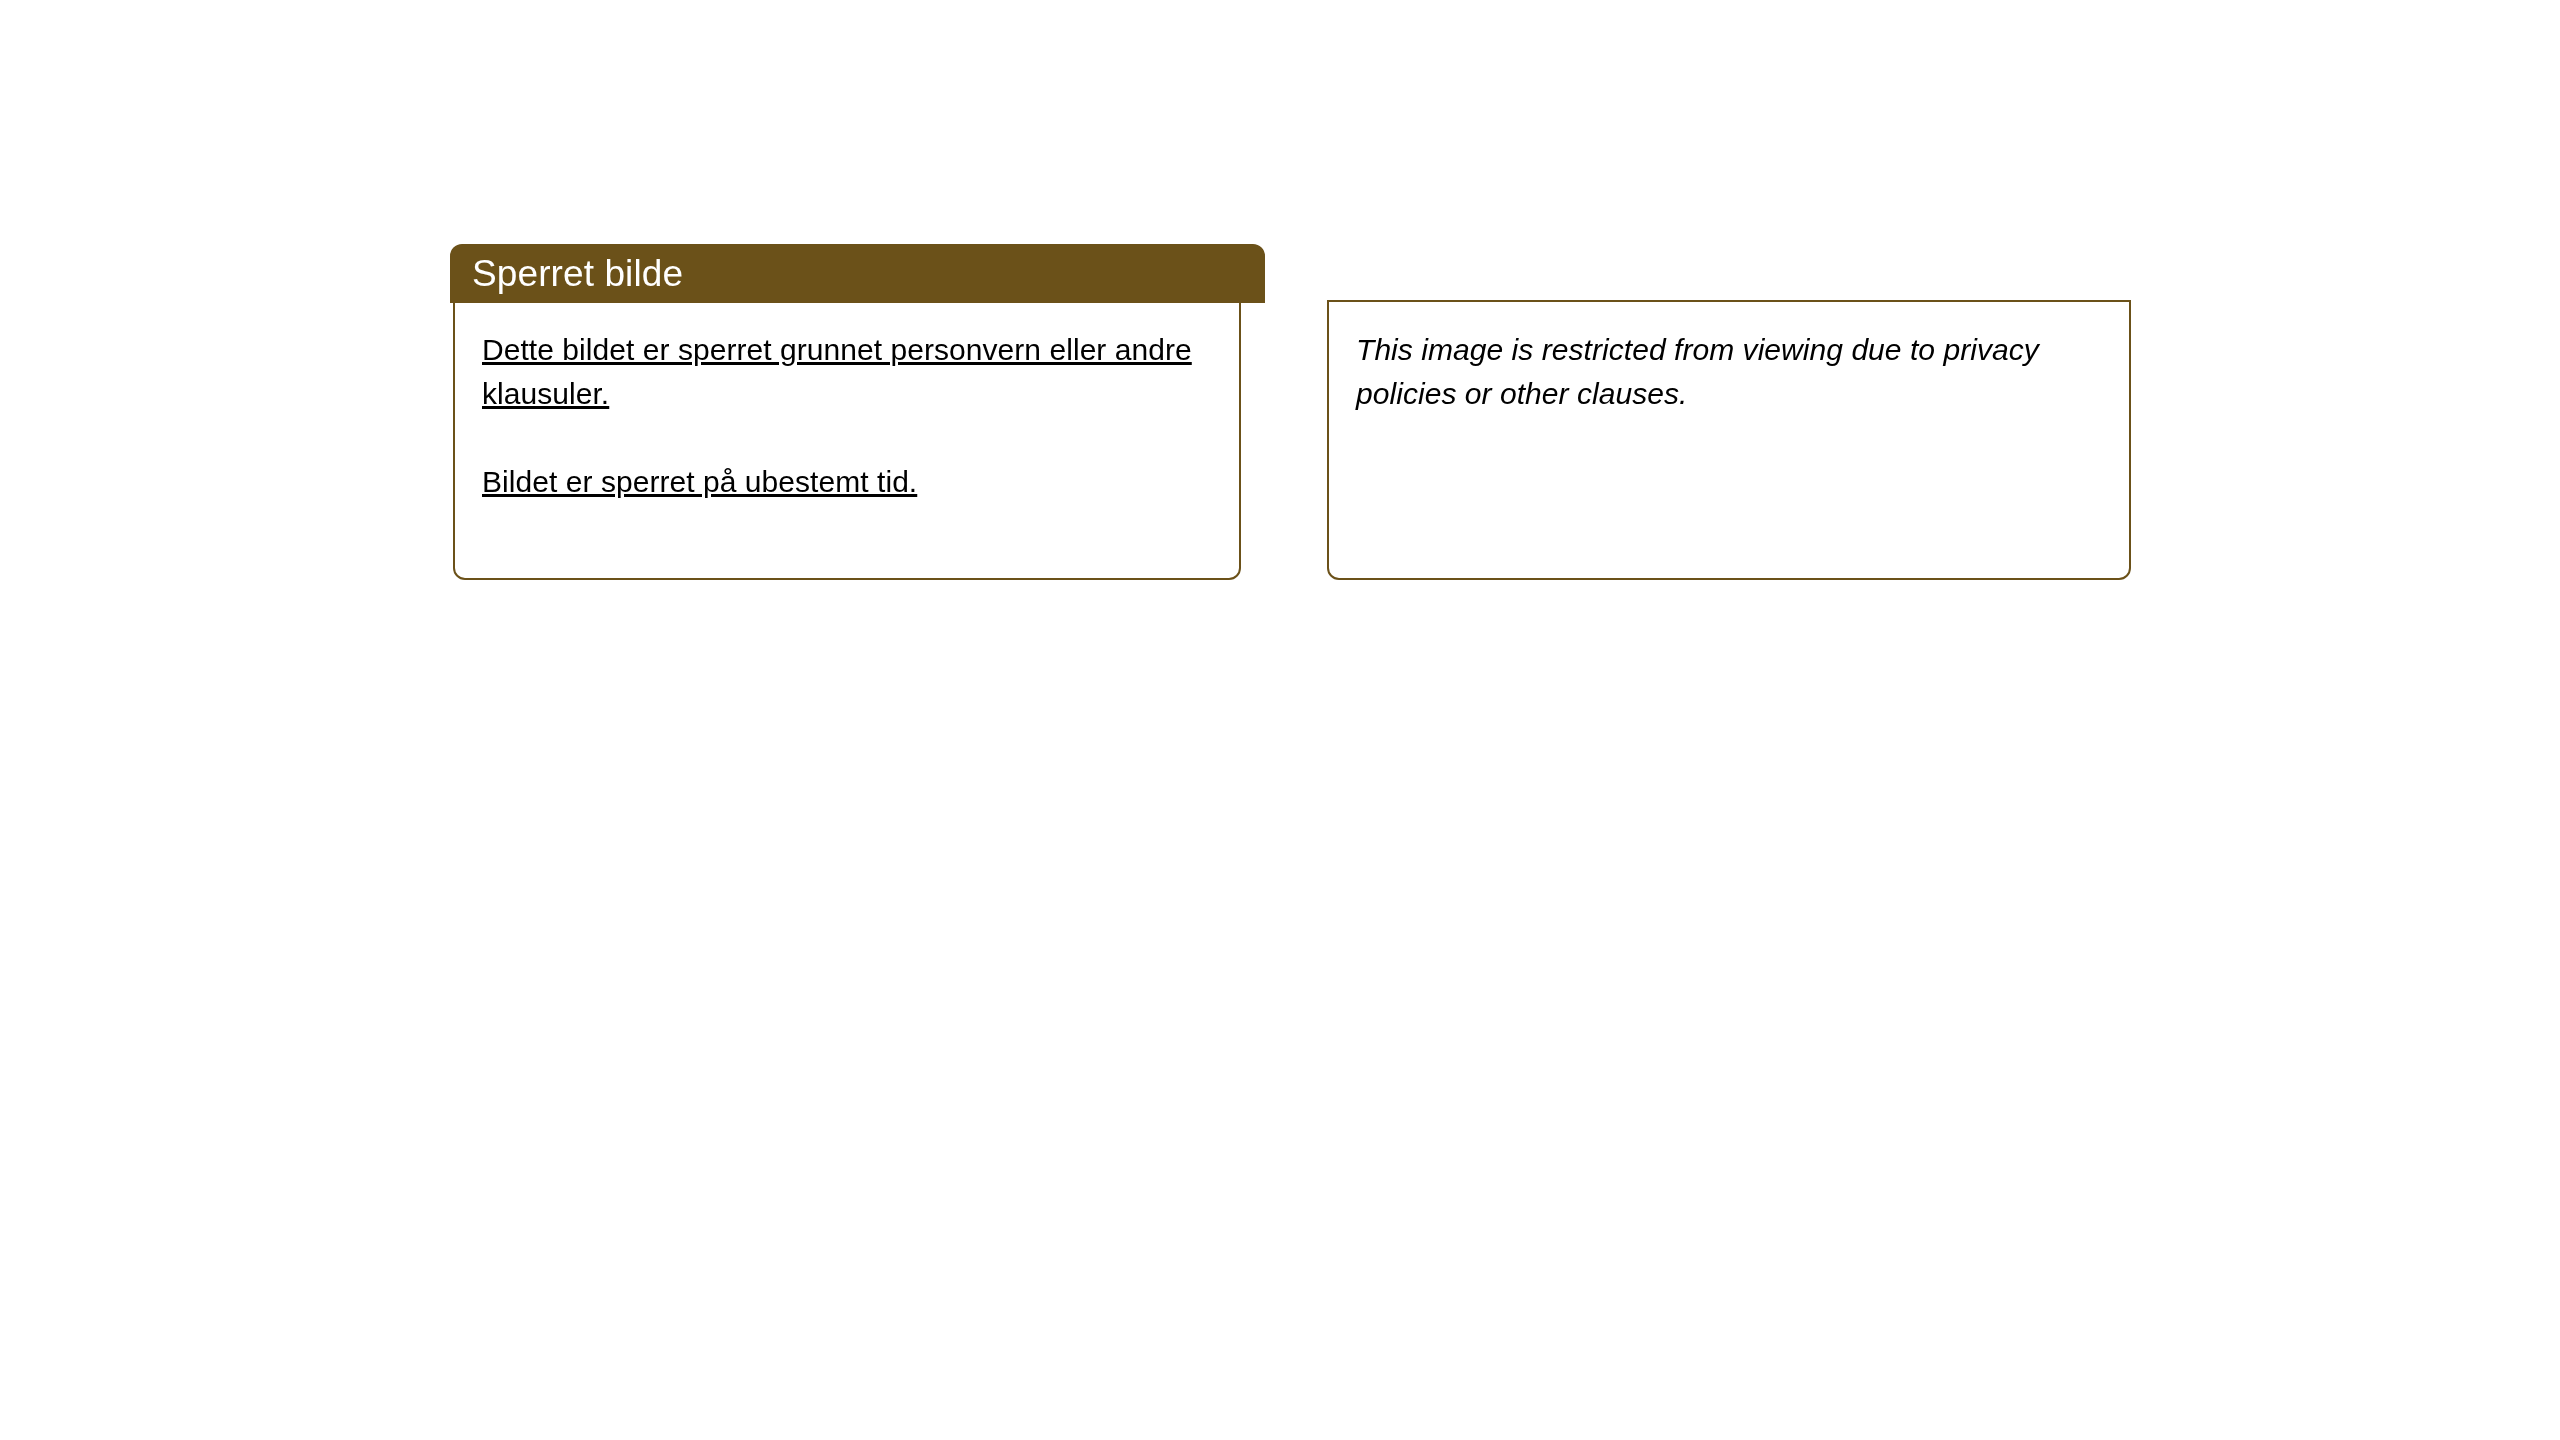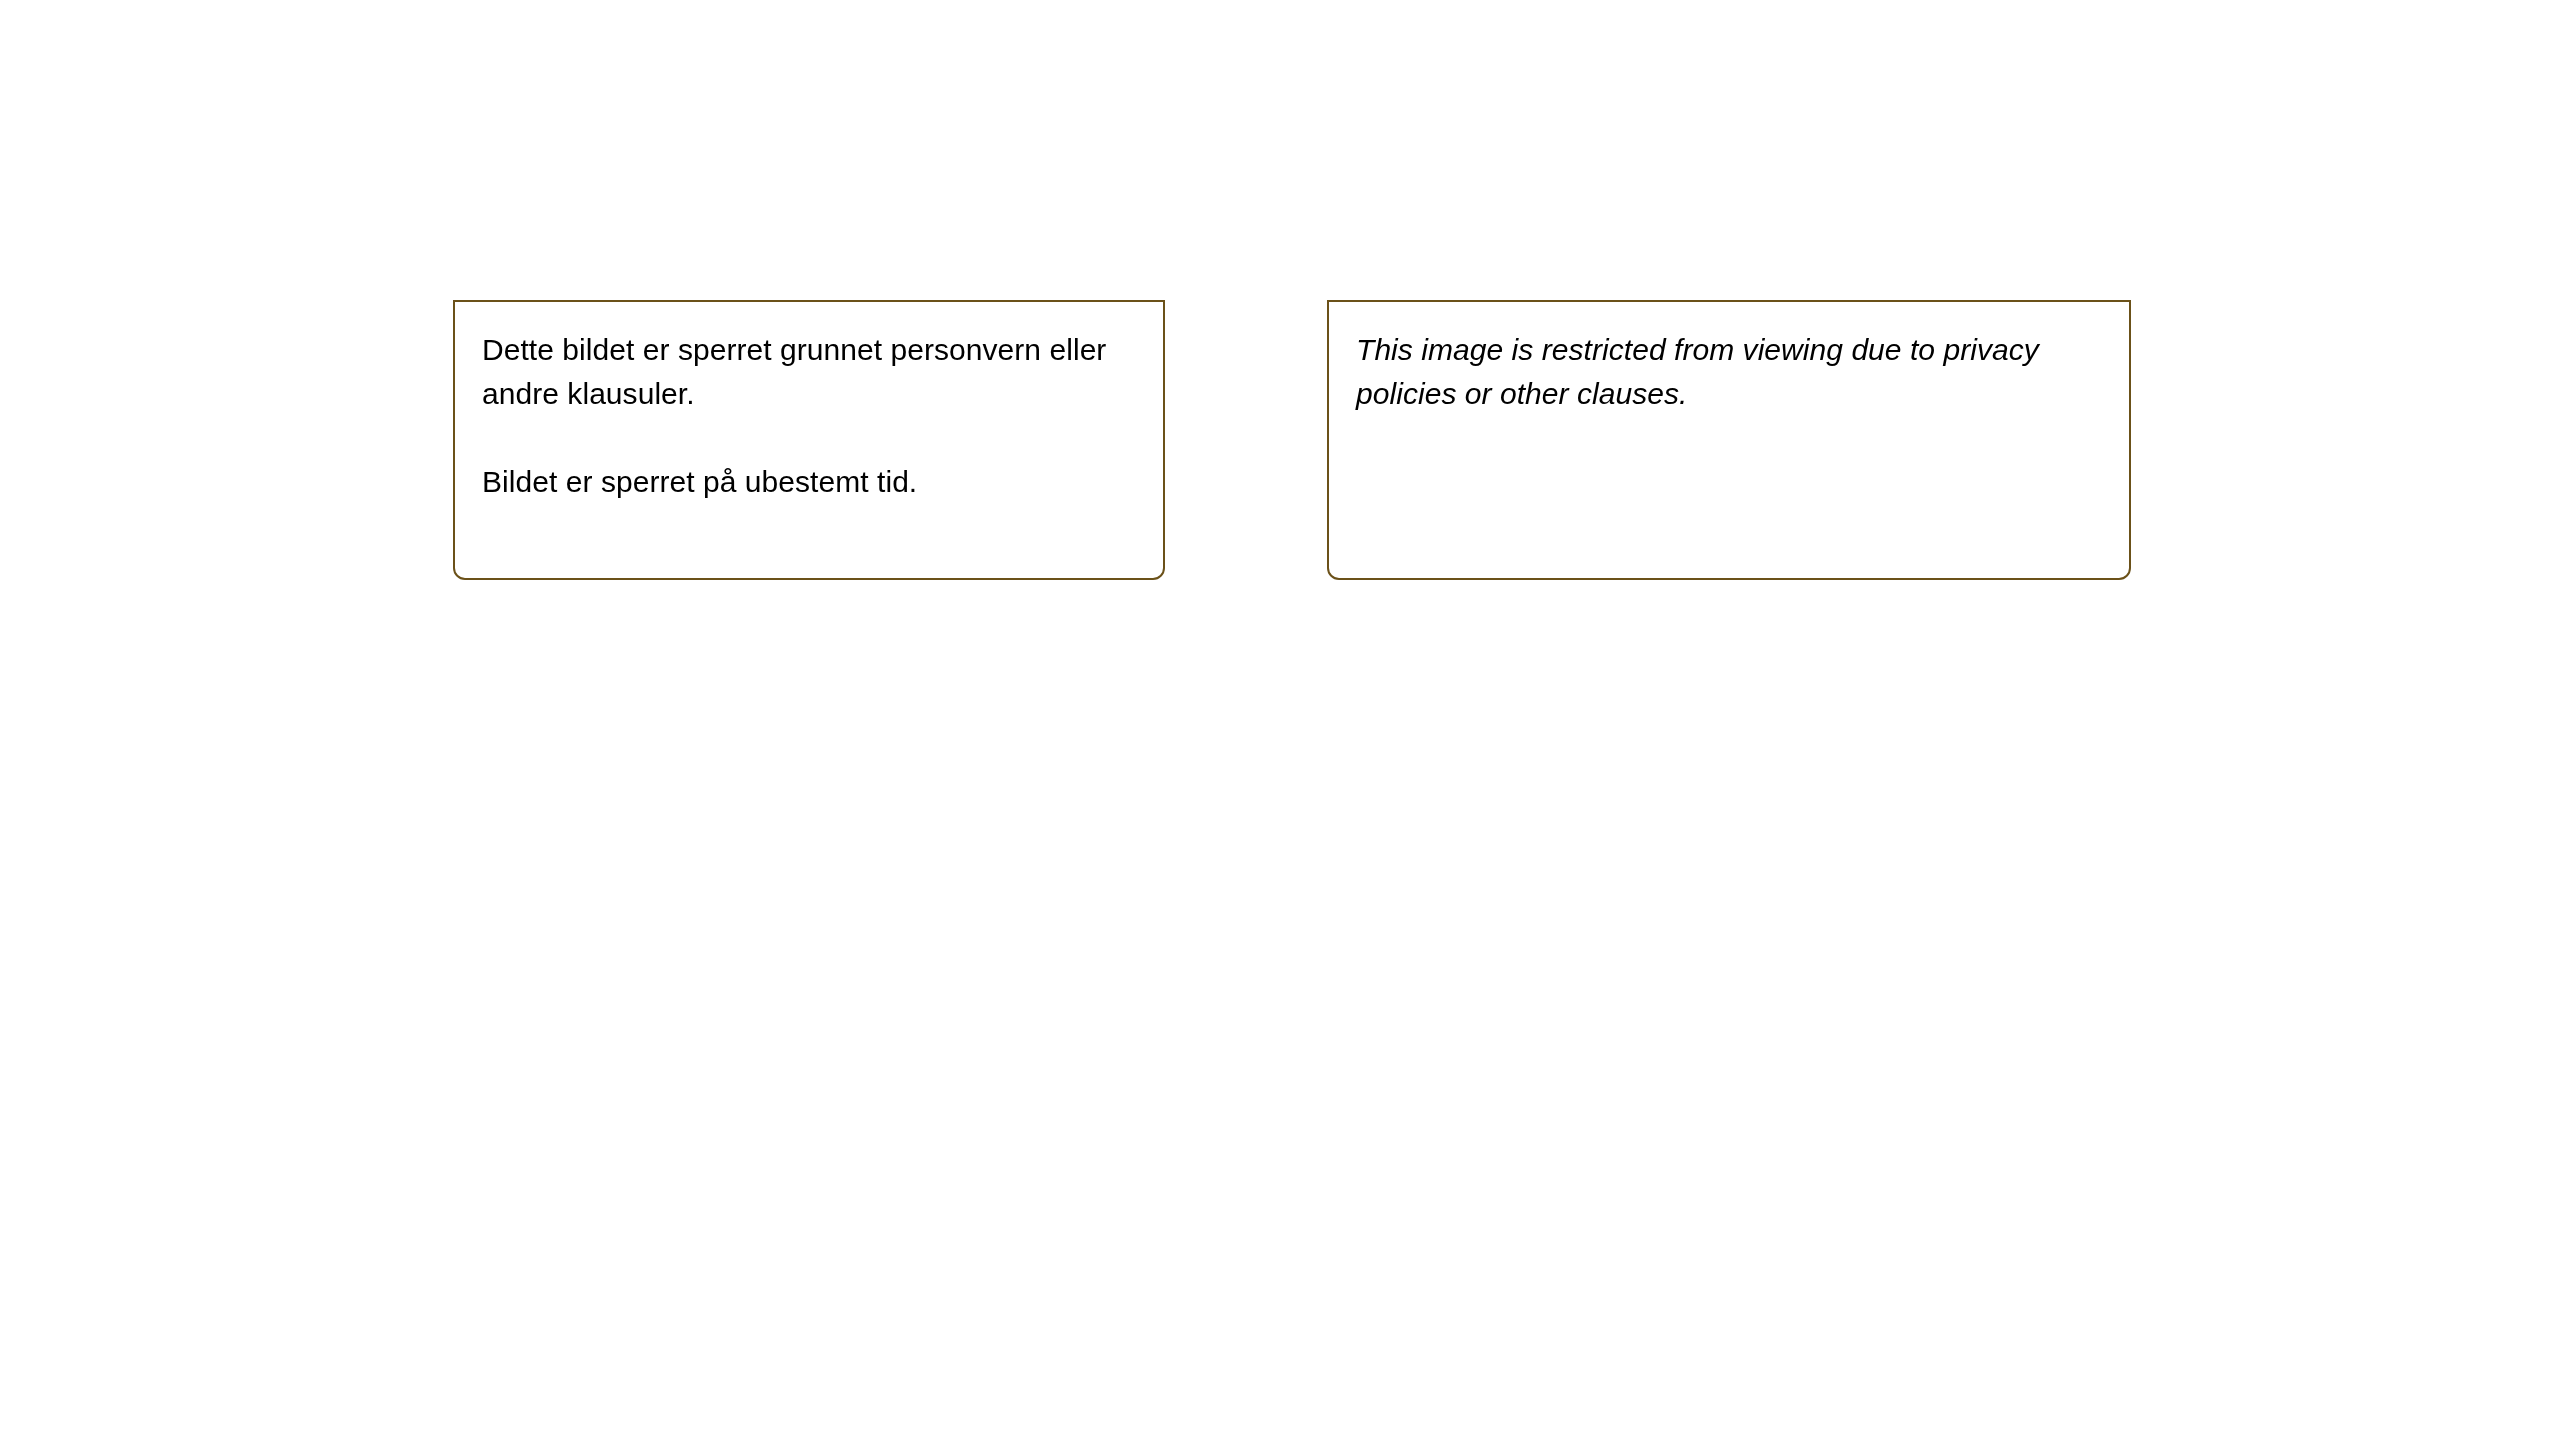--- a/index.html
+++ b/index.html
@@ -83,37 +83,40 @@
   }
 
   
   #card-no {
     left: 450px;
     top: 244px;
     width: 820px;
     height: 336px;
   }
   #card-no .notice-card__header { width: 815px; }
-  #card-no .notice-card__body   { width: 712px; height: 280px; }
+  #card-no .notice-card__body   { width: 788px; height: 280px; text-decoration: underline; }
 
   #card-en {
     left: 1324px;
     top: 244px;
     width: 812px;
     height: 336px;
   }
   #card-en .notice-card__header { width: 807px; }
   #card-en .notice-card__body   { width: 804px; height: 280px; font-style: italic; }
 </style>
 </head>
 <body>
 
 <div id="stage">
 
   <section class="notice-card" id="card-no">
+    <div class="notice-card__header">
+      <span class="notice-card__title">Sperret bilde</span>
+    </div>
     <div class="notice-card__body">
       <div class="notice-card__text">
         <p class="notice-card__paragraph">Dette bildet er sperret grunnet personvern eller andre klausuler.</p>
         <p class="notice-card__paragraph">Bildet er sperret på ubestemt tid.</p>
       </div>
     </div>
   </section>
 
   <section class="notice-card" id="card-en">
     <div class="notice-card__body">

